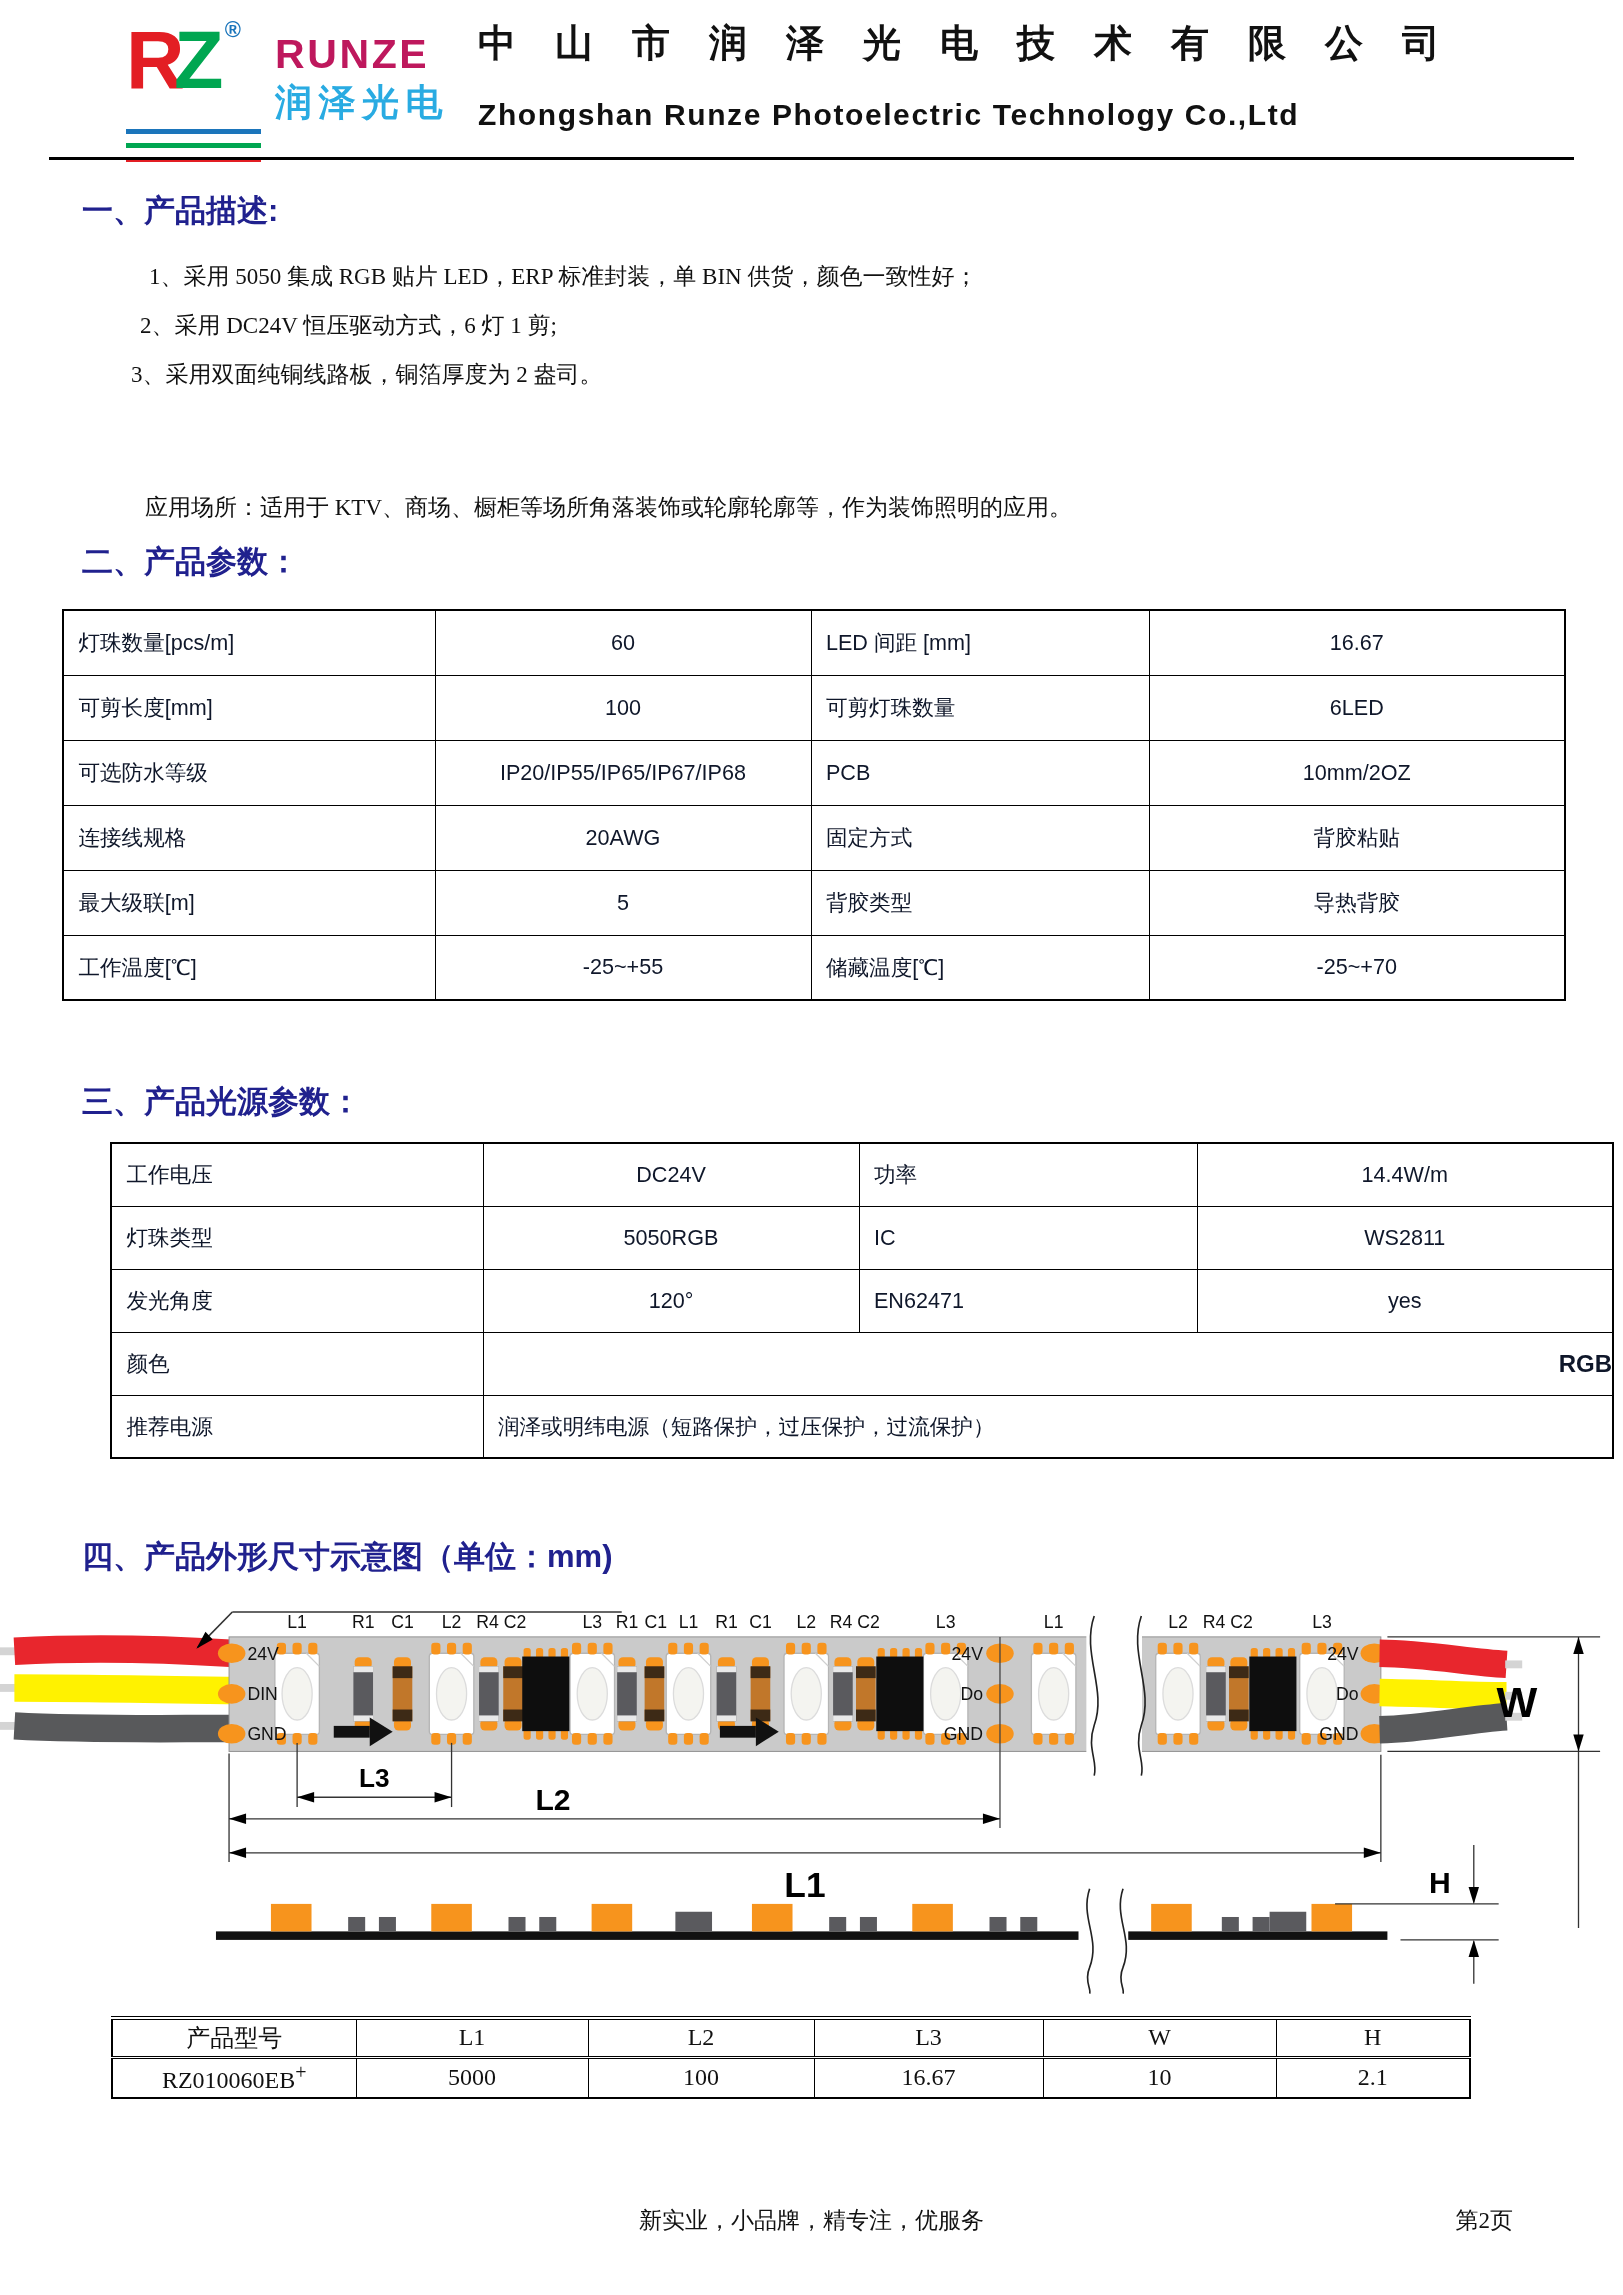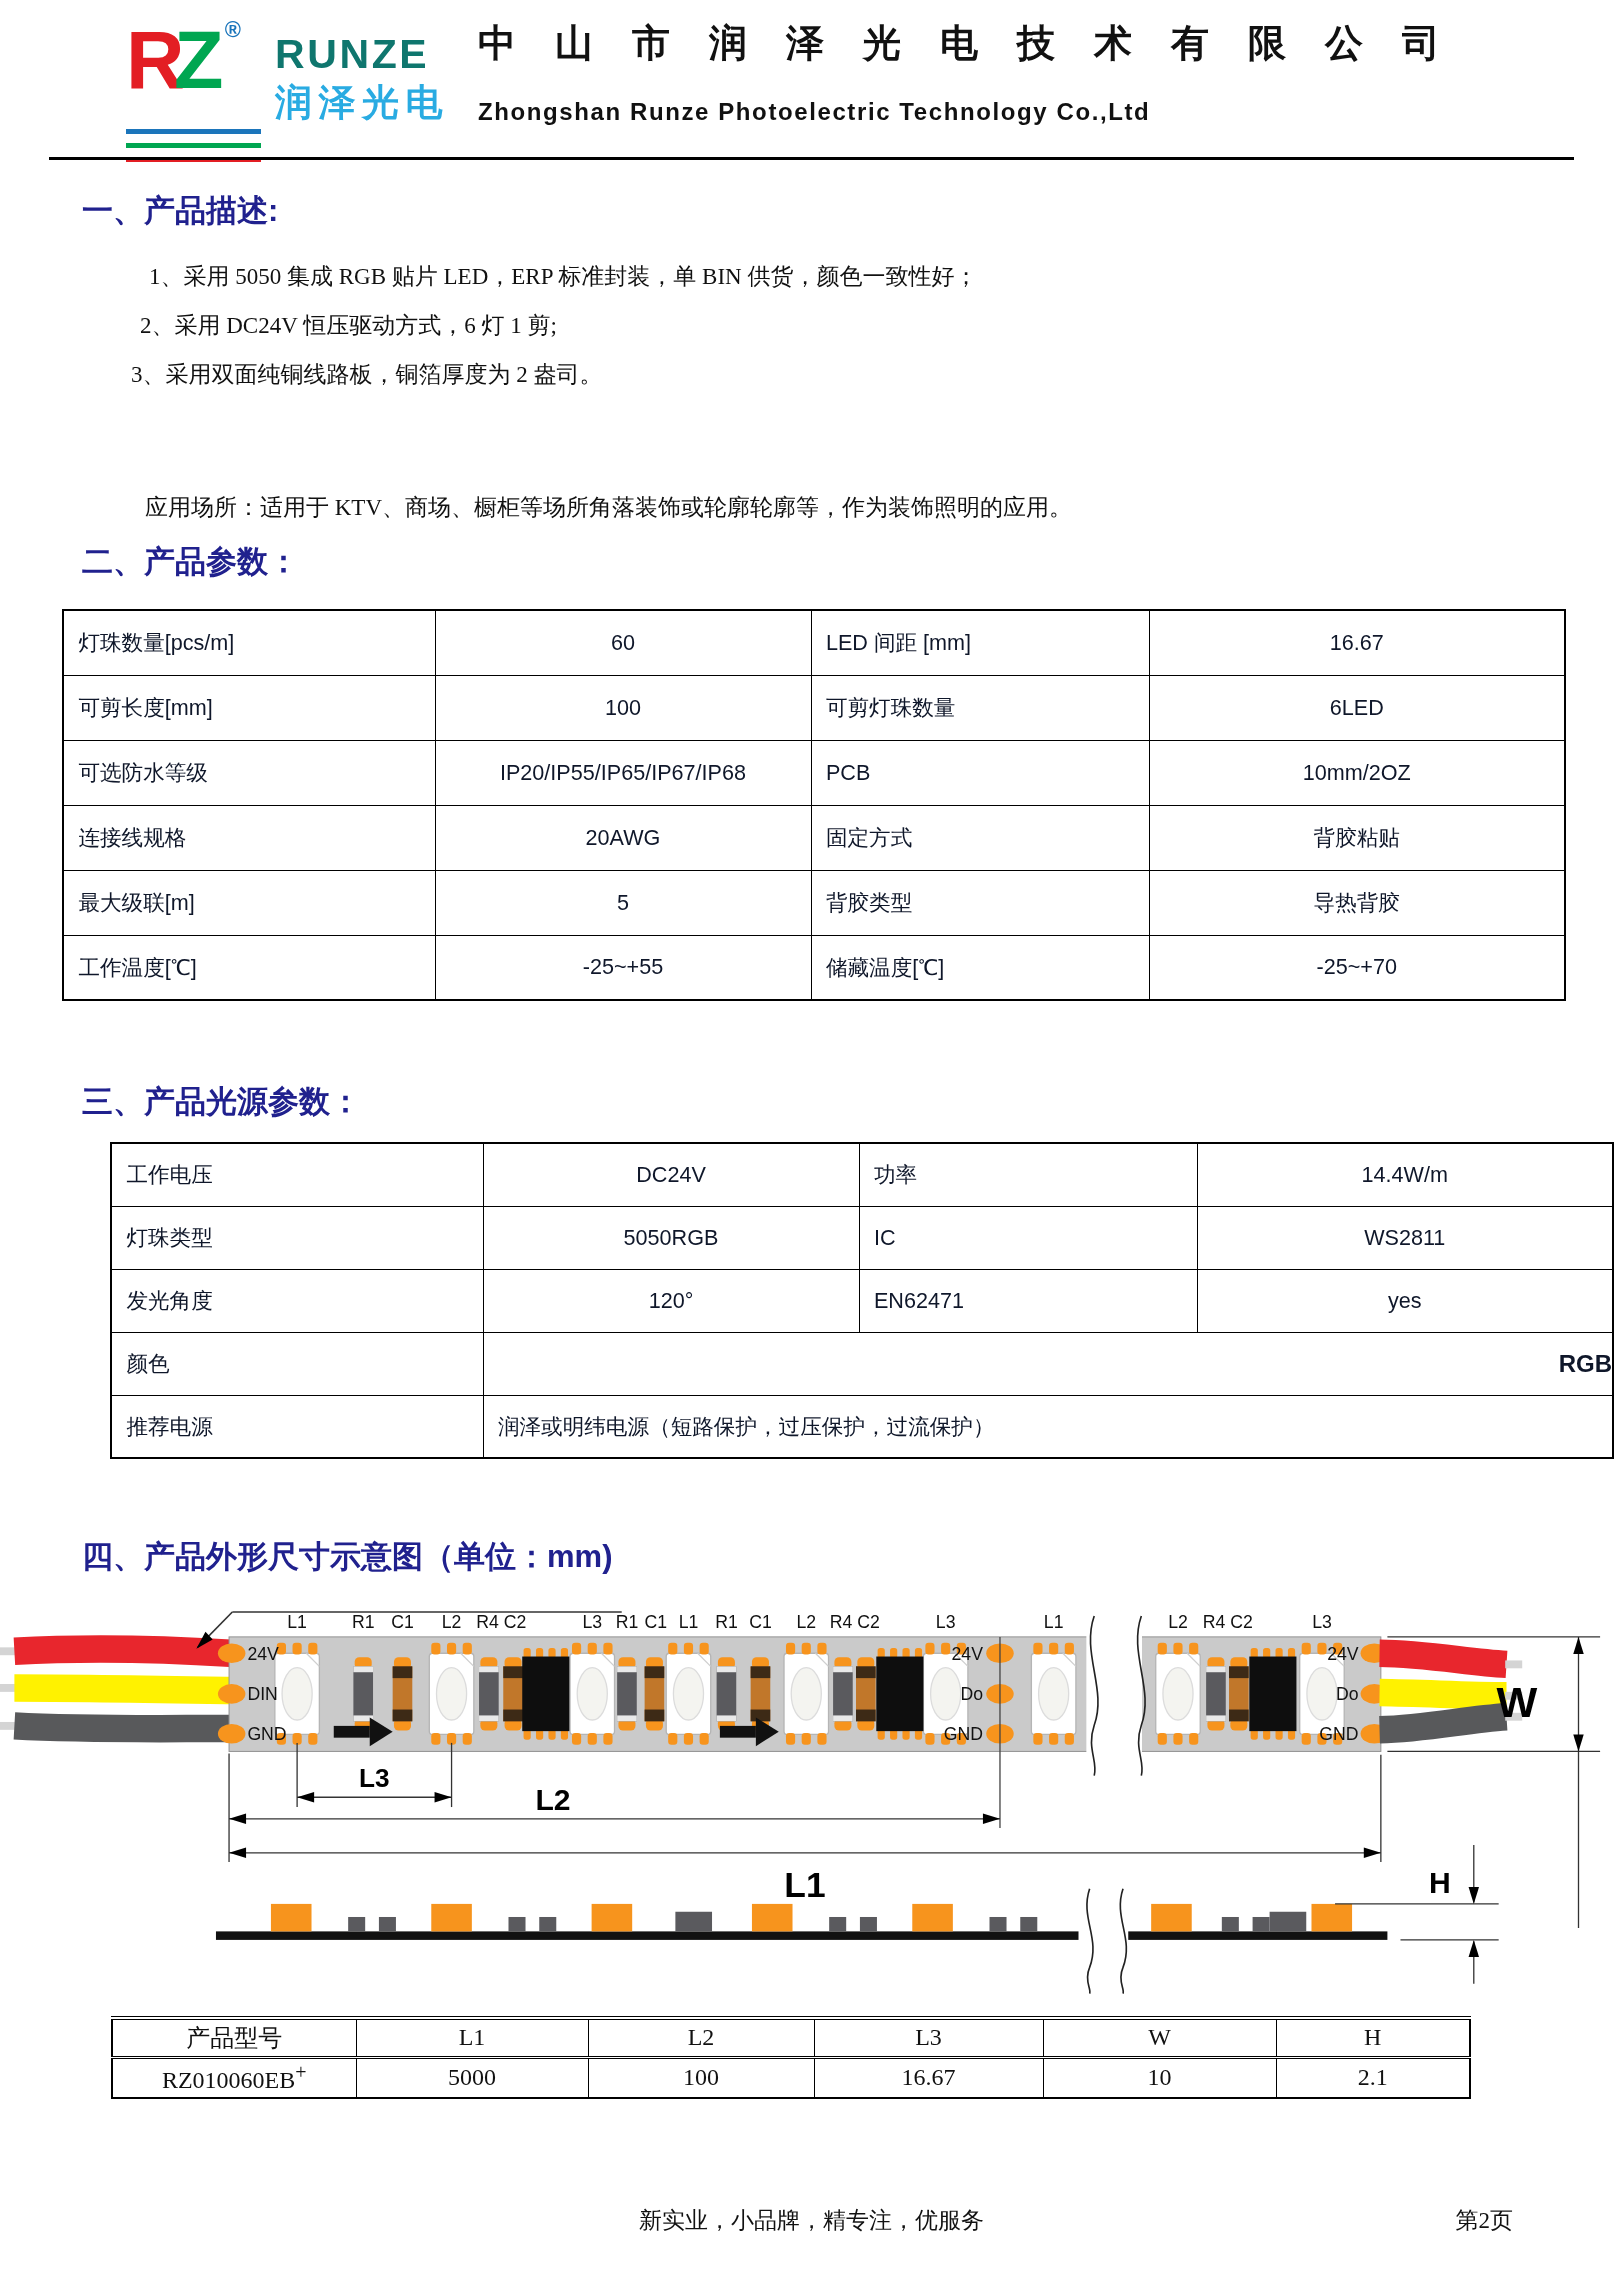--- a/index.html
+++ b/index.html
@@ -4,25 +4,25 @@
 <style>
   html,body{margin:0;padding:0;background:#fff;}
   .page{position:relative;width:1623px;height:2276px;background:#fff;overflow:hidden;
         font-family:"Liberation Serif", serif;color:#111;}
   .abs{position:absolute;}
   
   .logo-letters{font-family:"Liberation Sans",sans-serif;font-weight:800;font-size:81px;line-height:1;}
   .logo-r{color:#E31E24;}
   .logo-z{color:#00A651;margin-left:-10.5px;}
   .logo-reg{font-family:"Liberation Sans",sans-serif;font-size:22px;color:#1B75BB;font-weight:700;}
-  .brand-en{font-family:"Liberation Sans",sans-serif;font-weight:700;font-size:41px;color:#0f766e;letter-spacing:2.6px;line-height:1;}
+  .brand-en{font-family:"Liberation Sans",sans-serif;font-weight:700;font-size:41px;color:#be185d;letter-spacing:2.6px;line-height:1;}
   .brand-cn{font-family:"Liberation Sans",sans-serif;font-weight:700;font-size:37px;color:#29ABE2;letter-spacing:6.5px;line-height:1;}
   .stripe{position:absolute;left:0;width:135px;height:5.9px;}
   .company-cn{font-family:"Liberation Sans",sans-serif;font-weight:700;font-size:38px;letter-spacing:39px;white-space:nowrap;}
-  .company-en{font-family:"Liberation Sans",sans-serif;font-weight:700;font-size:24px;letter-spacing:1.6px;white-space:nowrap;}
+  .company-en{font-family:"Liberation Sans",sans-serif;font-weight:700;font-size:30px;letter-spacing:1.6px;white-space:nowrap;}
   .header-rule{background:#000;height:3.3px;}
   
   .sec-title{font-family:"Liberation Sans",sans-serif;font-weight:700;font-size:31px;color:#20218E;white-space:nowrap;}
   .body-line{font-size:23px;white-space:nowrap;}
   
   table.spec{border-collapse:collapse;table-layout:fixed;border:2px solid #000;
              font-family:"Liberation Sans",sans-serif;font-size:21.6px;color:#0f172a;}
   table.spec td{border:1.3px solid #000;padding:0;}
   table.spec td.lbl{text-align:left;padding-left:14.4px;}
   table.spec td.val{text-align:center;}

